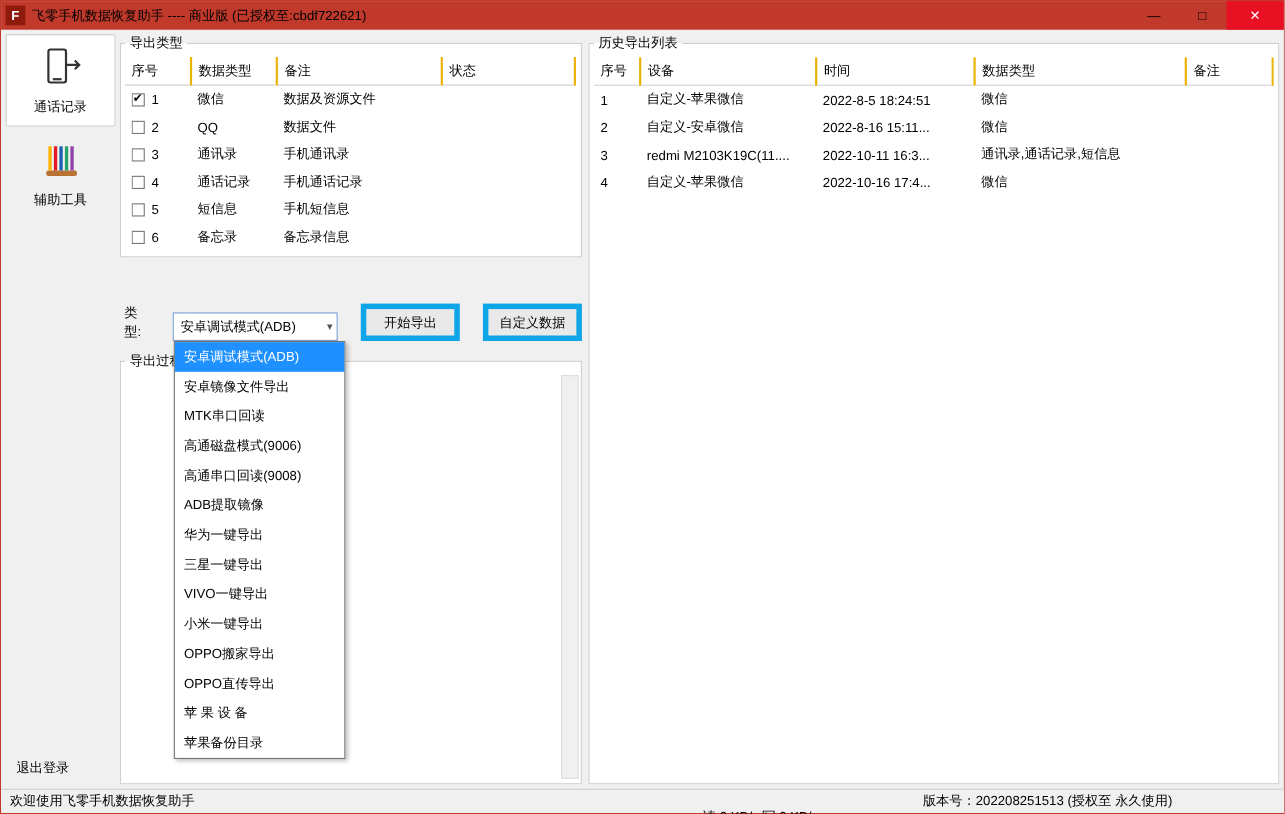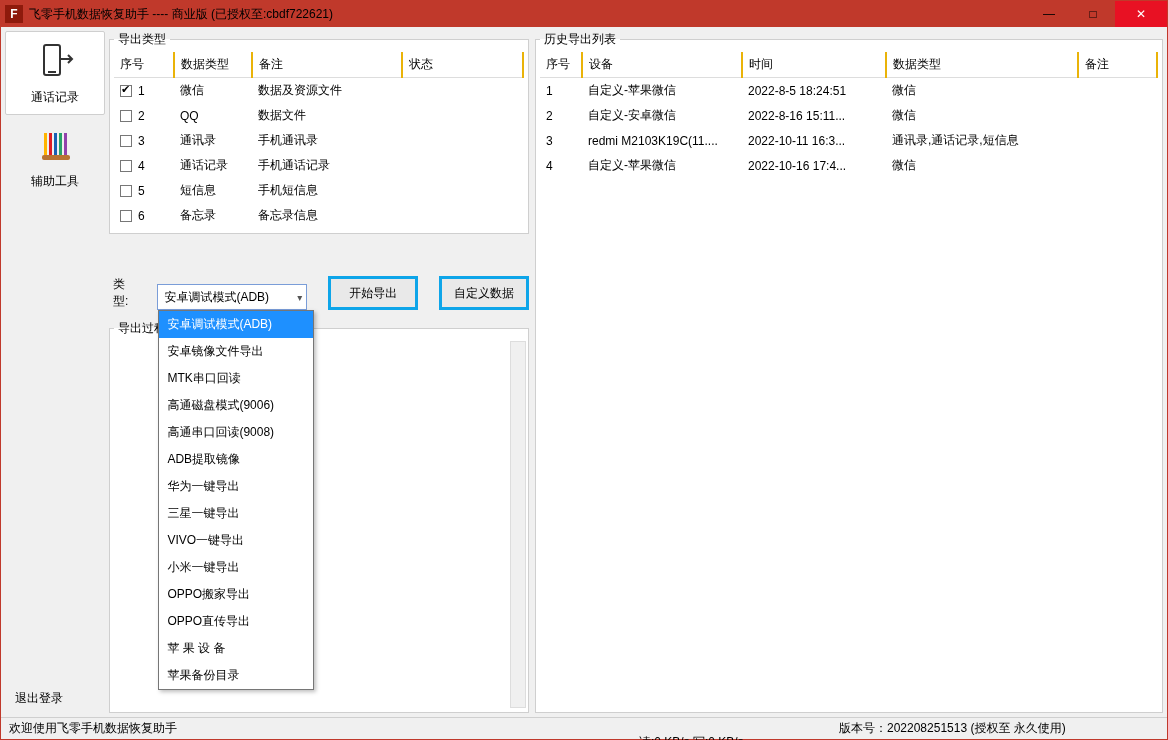--- a/index.html
+++ b/index.html
@@ -29,21 +29,21 @@
   .tbl th { text-align:left; font-weight:normal; background:#fff; border-bottom:1px solid #ddd; padding:4px 6px; border-right:2px solid #eab308; }
   .tbl td { padding:4px 6px; white-space:nowrap; overflow:hidden; text-overflow:ellipsis; }
   .type-table-wrap { height: 177px; overflow:auto; }
   .hist-table-wrap { height: 632px; overflow:auto; }
   .hist .tbl td { border-bottom: 0; }
   .chk { width:12px; height:12px; border:1px solid #777; display:inline-block; vertical-align:middle; margin-right:6px; position:relative; }
   .chk.checked::after { content:"✔"; position:absolute; top:-3px; left:0; font-size:11px; }
   .toolbar { display:flex; align-items:flex-end; gap:21px; padding:10px 0 10px 4px; }
   .combo { flex:0 0 150px; height:26px; border:1px solid #7a9dd8; display:flex; align-items:center; justify-content:space-between; padding:0 4px 0 6px; background:#fff; position:relative;margin-top:40px; }
   .combo .arrow { font-size:10px; color:#555; }
-  .btn { height:34px; width:104px; border:3px solid #0ea5e9; background:#e9e9e9; display:flex; align-items:center; justify-content:center; }
+  .btn { height:34px; width:104px; border:5px solid #0ea5e9; background:#e9e9e9; display:flex; align-items:center; justify-content:center; }
   .proc { flex:1; }
   .proc fieldset { height: 100%; position:relative; }
   .proc-scroll { position:absolute; right:2px; top:4px; bottom:4px; width:16px; background:#f0f0f0; border:1px solid #ddd; }
   .dropdown { position:absolute; left:0; top:25px; width:156px; background:#fff; border:1px solid #767676; box-shadow:2px 2px 4px rgba(0,0,0,0.25); z-index:10; }
   .dd-item { padding:5px 8px; white-space:nowrap; }
   .dd-item.sel { background:#1e90ff; color:#fff; }
   .statusbar { height:22px; border-top:1px solid #cfcfcf; background:#f0f0f0; display:flex; align-items:center; padding:0 8px; }
   .status-left { flex:1; }
   .status-mid { flex:0 0 200px;margin-top:28px; }
   .status-right { flex:0 0 320px; }

